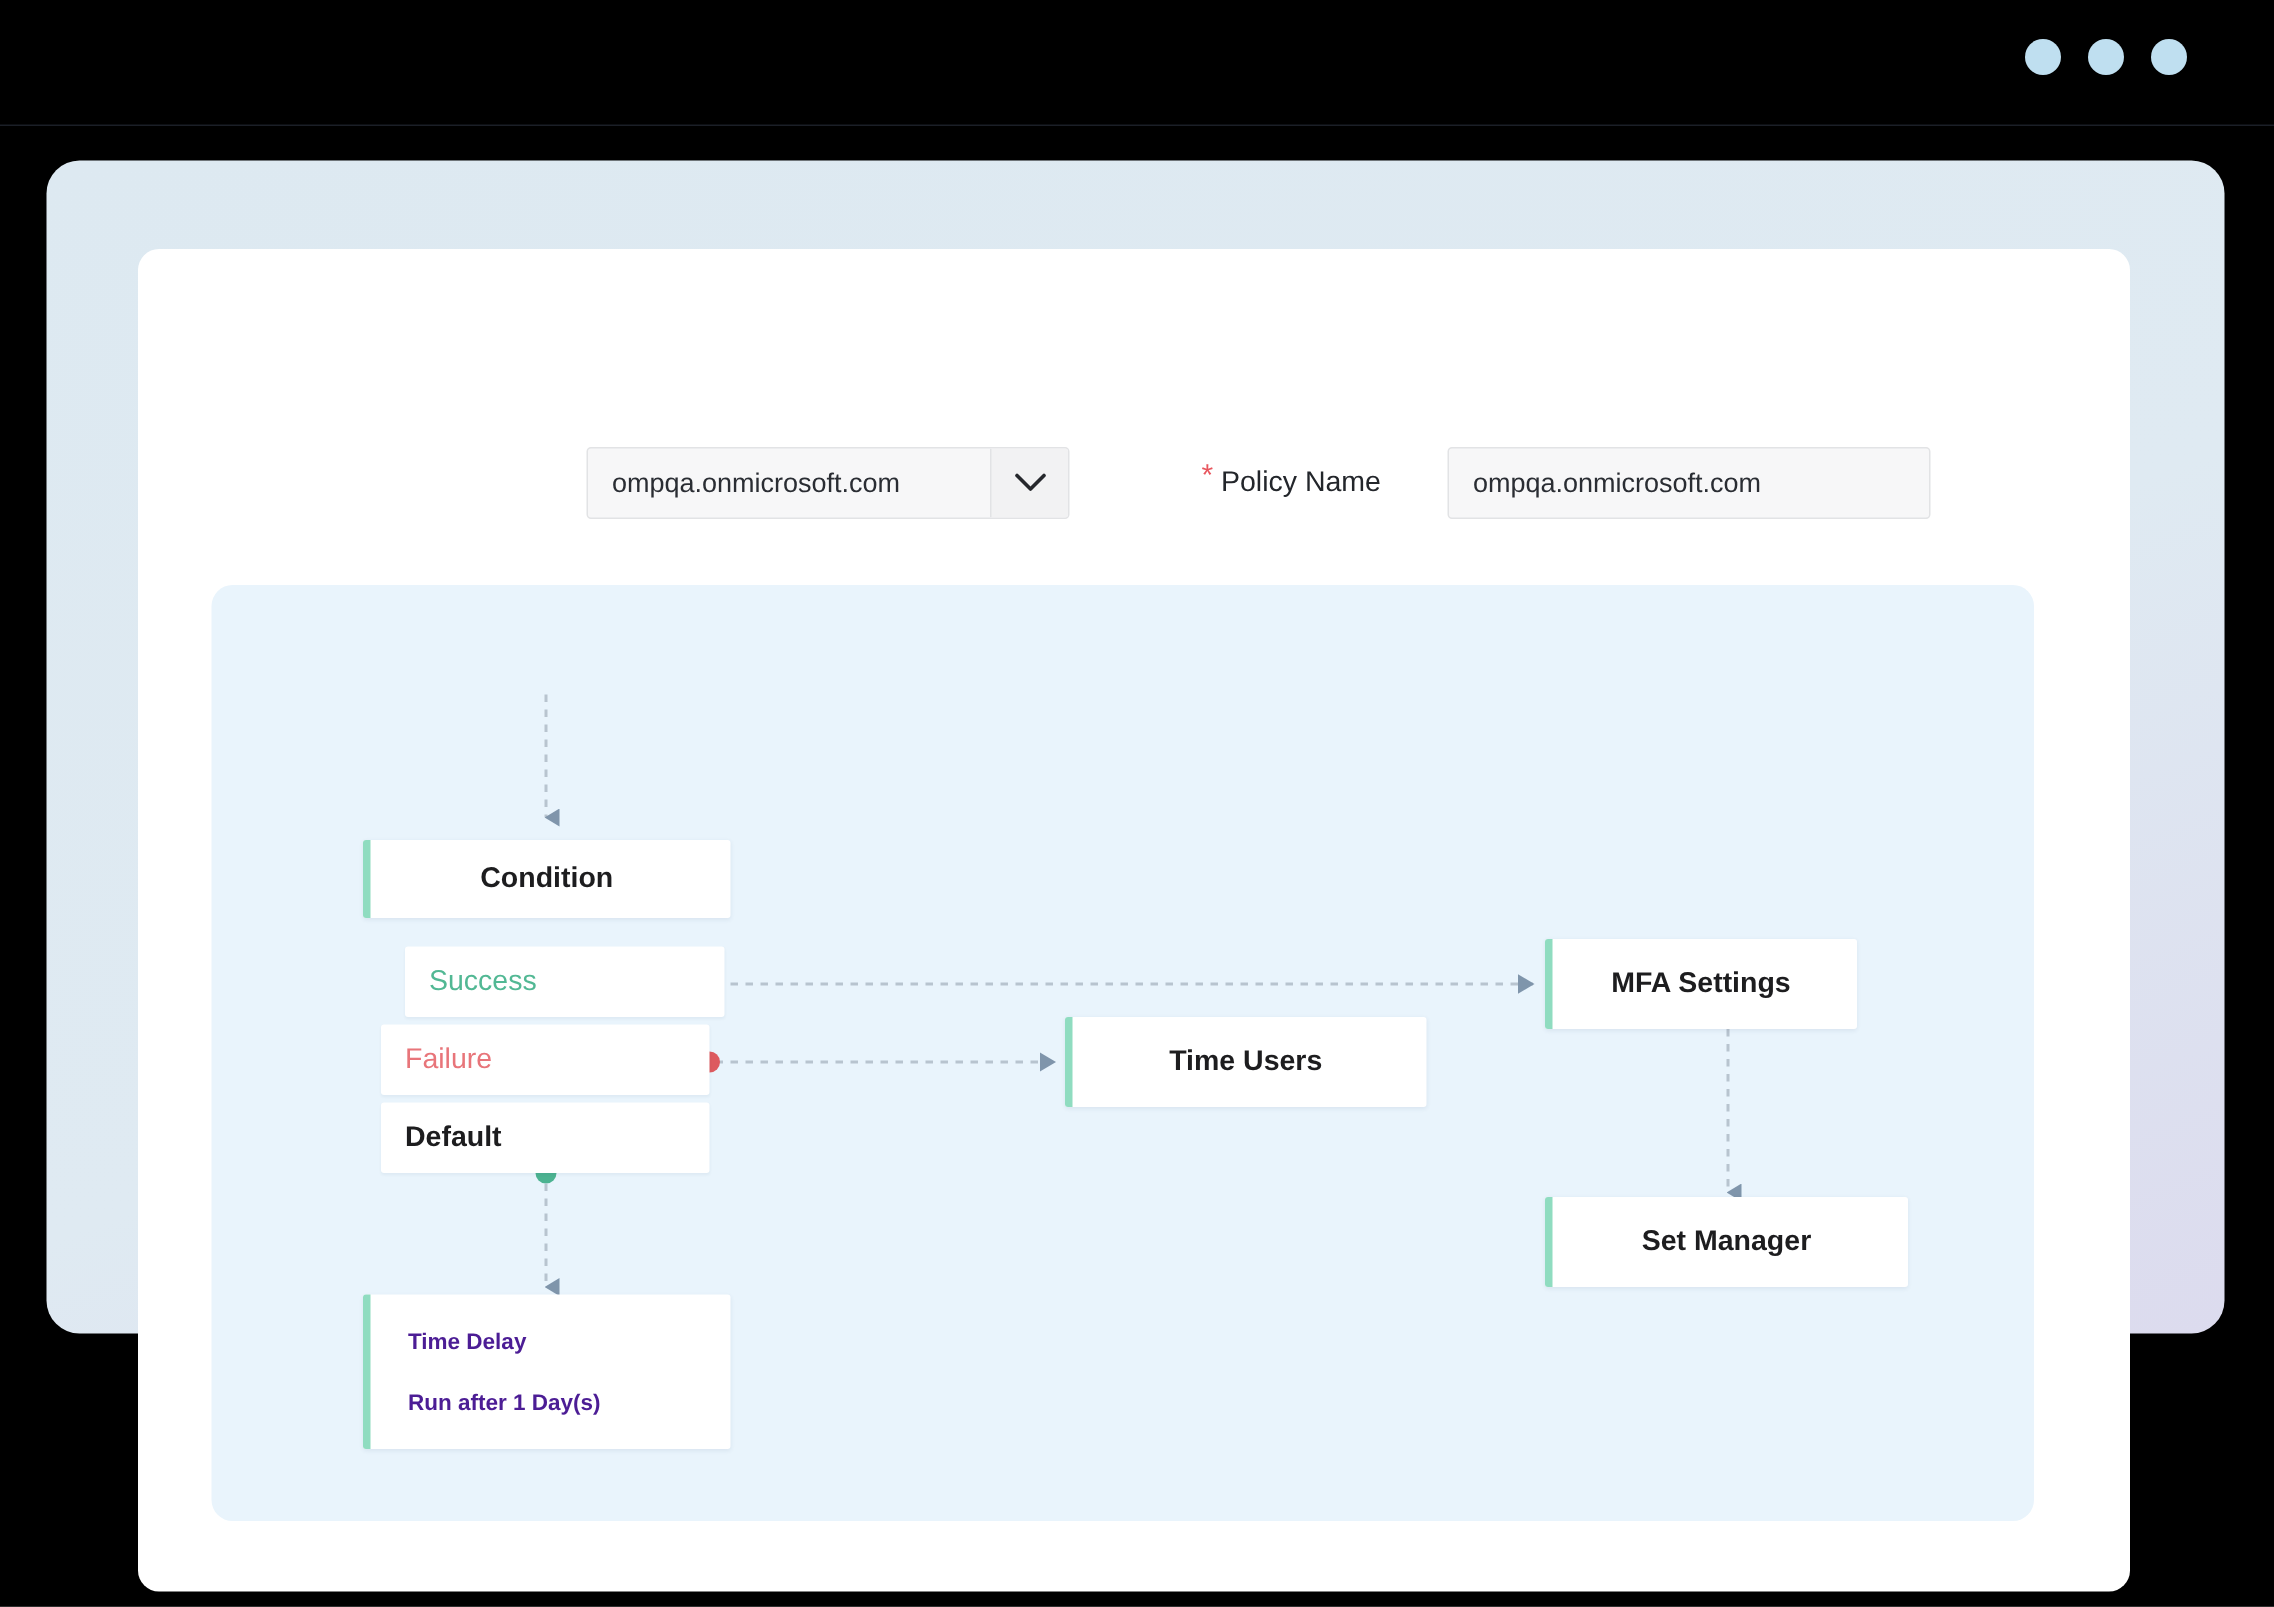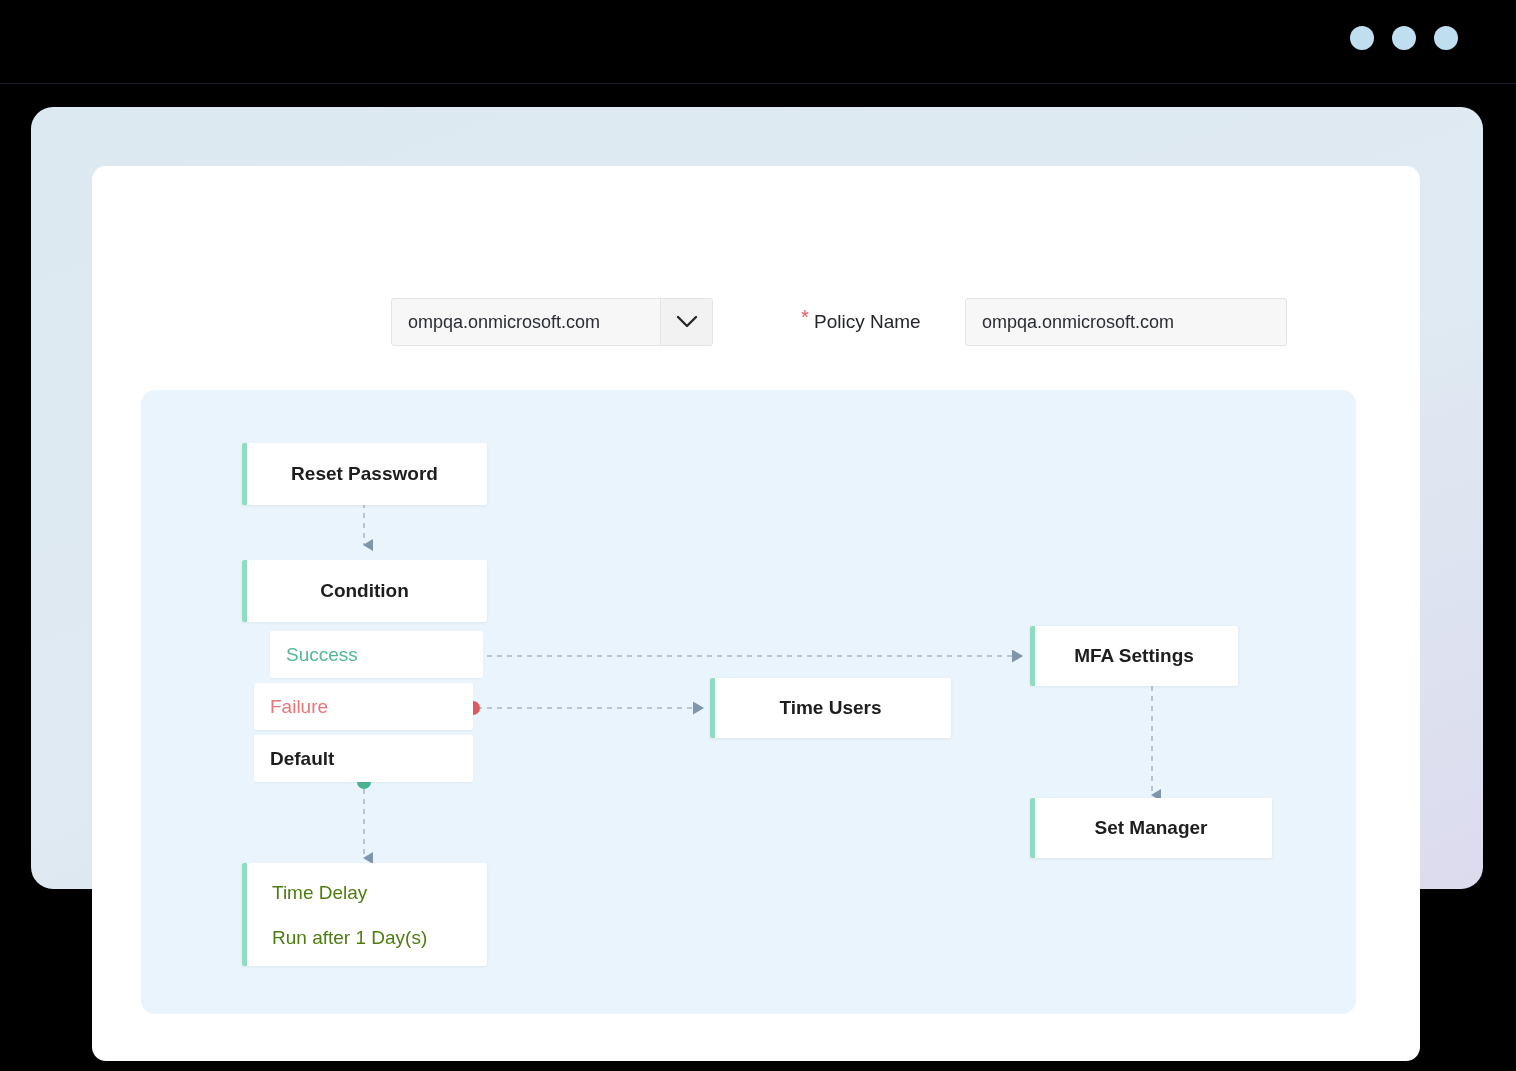--- a/index.html
+++ b/index.html
@@ -196,23 +196,23 @@
     font-weight: 400;
   }
 
   
   .node-multiline {
     display: block;
     padding-left: 30px;
     width: 100%;
   }
   .node-multiline .line {
-    font-size: 19px;
-    font-weight: 400;
-    color: #4d7c0f;
+    font-size: 15px;
+    font-weight: 700;
+    color: #4c1d95;
     line-height: 1.0;
   }
   .node-multiline .line.first { margin-bottom: 26px; }
 
   
   .connectors {
     position: absolute;
     left: 0; top: 0;
     width: 1215px; height: 624px;
     pointer-events: none;
@@ -274,25 +274,22 @@
 
         <line x1="336" y1="318" x2="562" y2="318" stroke="#b8c4cf" stroke-width="2" stroke-dasharray="5 5" marker-end="url(#ah-right)"></line>
         <circle cx="332" cy="318" r="7" fill="#dd5a5f"></circle>
 
         <circle cx="223" cy="392" r="7" fill="#4cb391"></circle>
         <line x1="223" y1="399" x2="223" y2="468" stroke="#b8c4cf" stroke-width="2" stroke-dasharray="5 5" marker-end="url(#ah-down)"></line>
 
         <line x1="1011" y1="296" x2="1011" y2="405" stroke="#b8c4cf" stroke-width="2" stroke-dasharray="5 5" marker-end="url(#ah-down)"></line>
       </svg>
 
-      <div class="node accent" style="left:101px; top:53px; width:245px; height:62px;">
-        <span class="node-label">Reset Password</span>
-      </div>
-
-      <div class="node accent" style="left:101px; top:170px; width:245px; height:62px;">
+
+      <div class="node accent" style="left:101px; top:170px; width:245px; height:52px;">
         <span class="node-label">Condition</span>
       </div>
 
       <div class="branch" style="left:129px; top:241px; width:213px; height:47px;">
         <span class="branch-label" style="color:#52b894;">Success</span>
       </div>
 
       <div class="branch" style="left:113px; top:293px; width:219px; height:47px;">
         <span class="branch-label" style="color:#e8757a;">Failure</span>
       </div>

